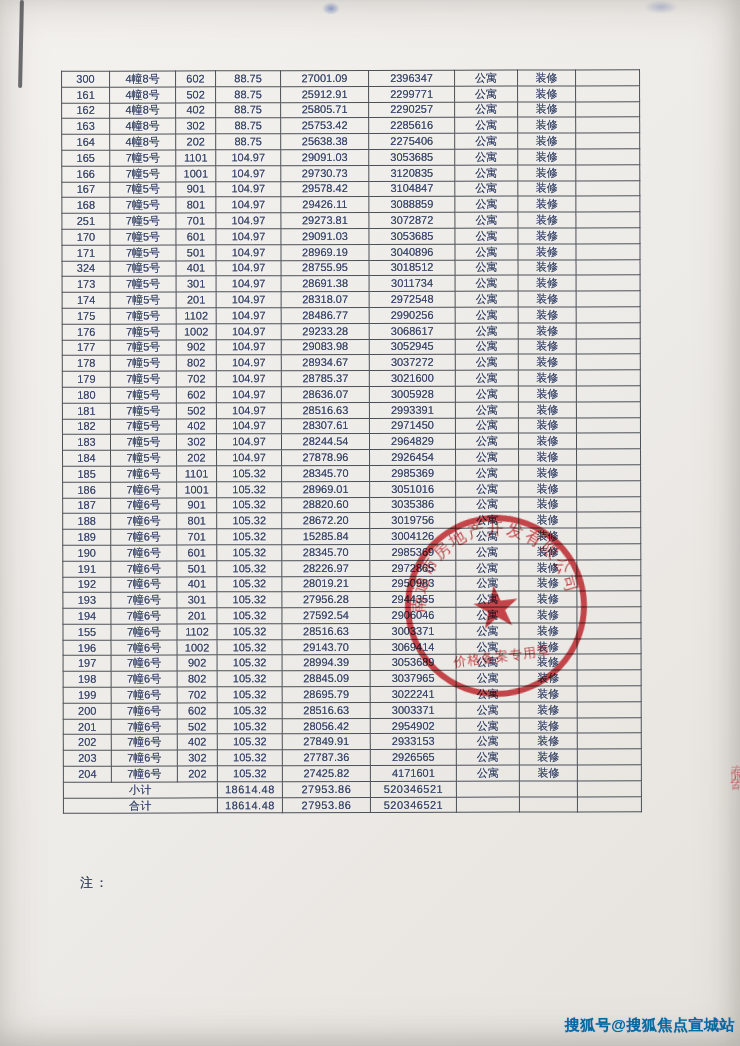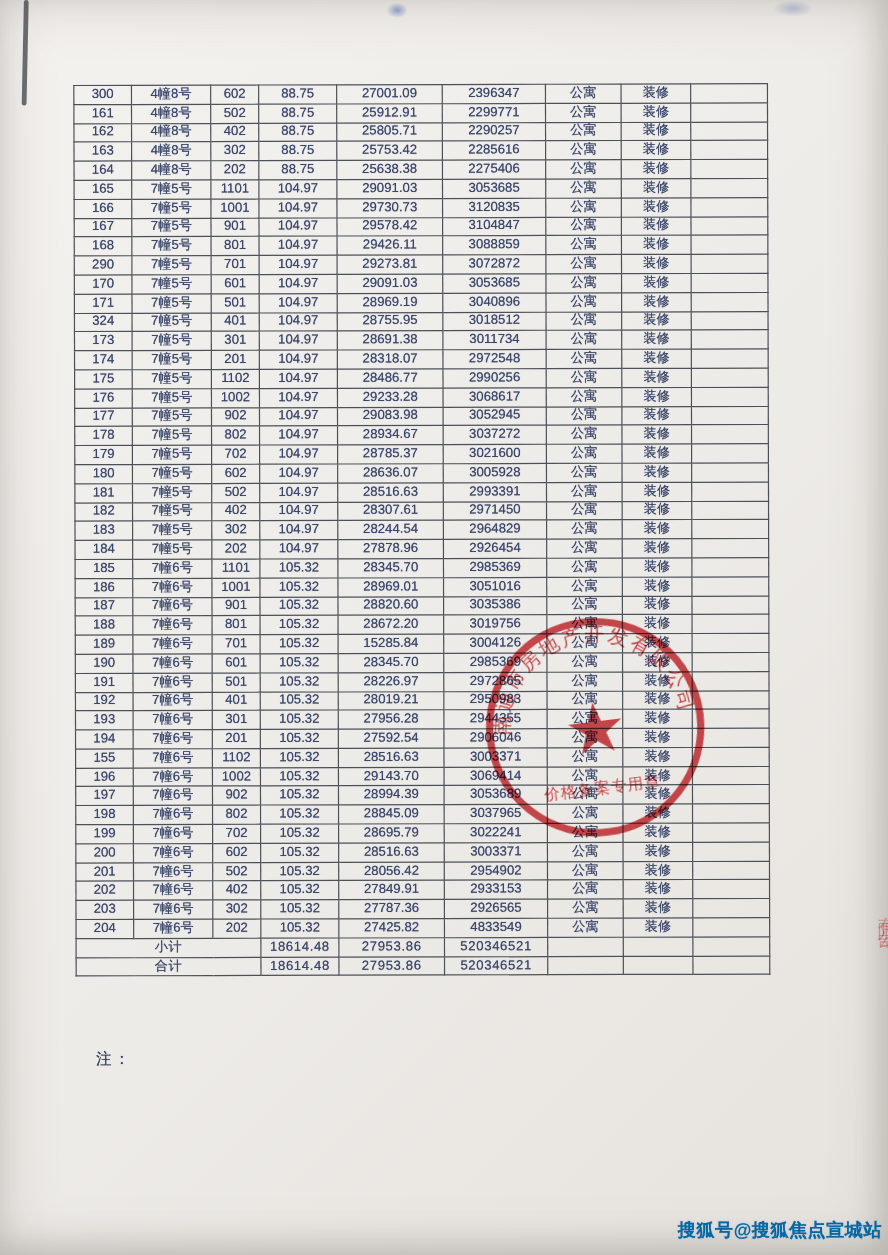--- a/index.html
+++ b/index.html
@@ -163,21 +163,21 @@
         <td>7幢5号</td>
         <td>801</td>
         <td>104.97</td>
         <td>29426.11</td>
         <td>3088859</td>
         <td>公寓</td>
         <td>装修</td>
         <td></td>
       </tr>
       <tr>
-        <td>290</td>
+        <td>251</td>
         <td>7幢5号</td>
         <td>701</td>
         <td>104.97</td>
         <td>29273.81</td>
         <td>3072872</td>
         <td>公寓</td>
         <td>装修</td>
         <td></td>
       </tr>
       <tr>
@@ -553,21 +553,21 @@
         <td>公寓</td>
         <td>装修</td>
         <td></td>
       </tr>
       <tr>
         <td>204</td>
         <td>7幢6号</td>
         <td>202</td>
         <td>105.32</td>
         <td>27425.82</td>
-        <td>4833549</td>
+        <td>4171601</td>
         <td>公寓</td>
         <td>装修</td>
         <td></td>
       </tr>
       <tr class="summary">
         <td colspan="3">小计</td>
         <td>18614.48</td>
         <td>27953.86</td>
         <td>520346521</td>
         <td></td>

